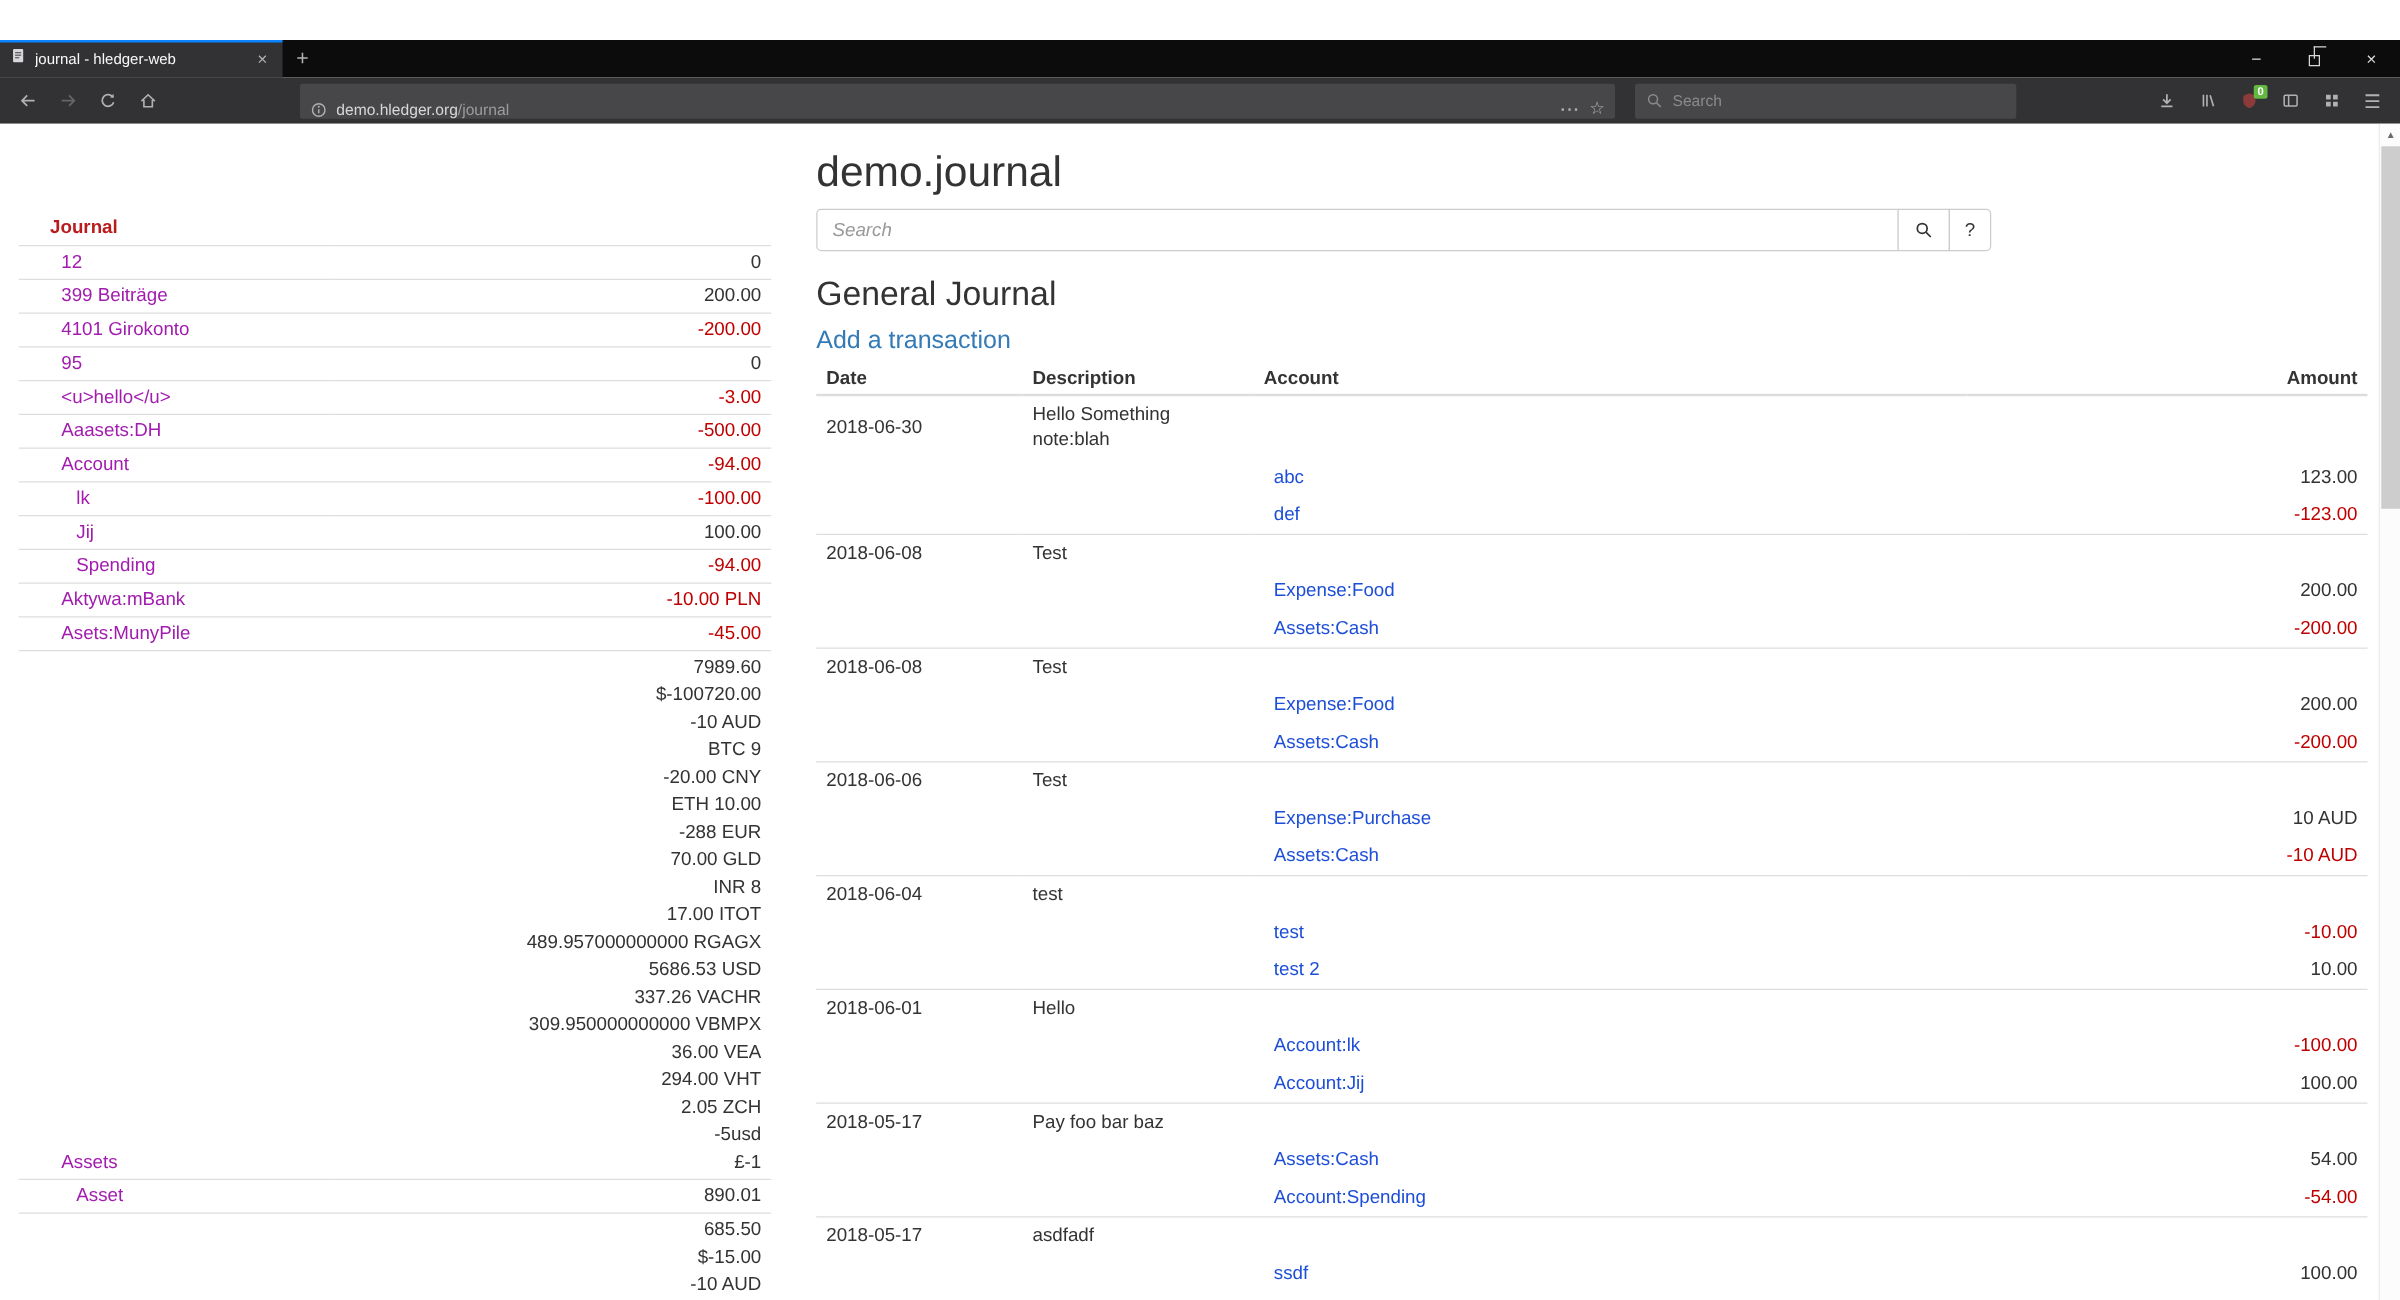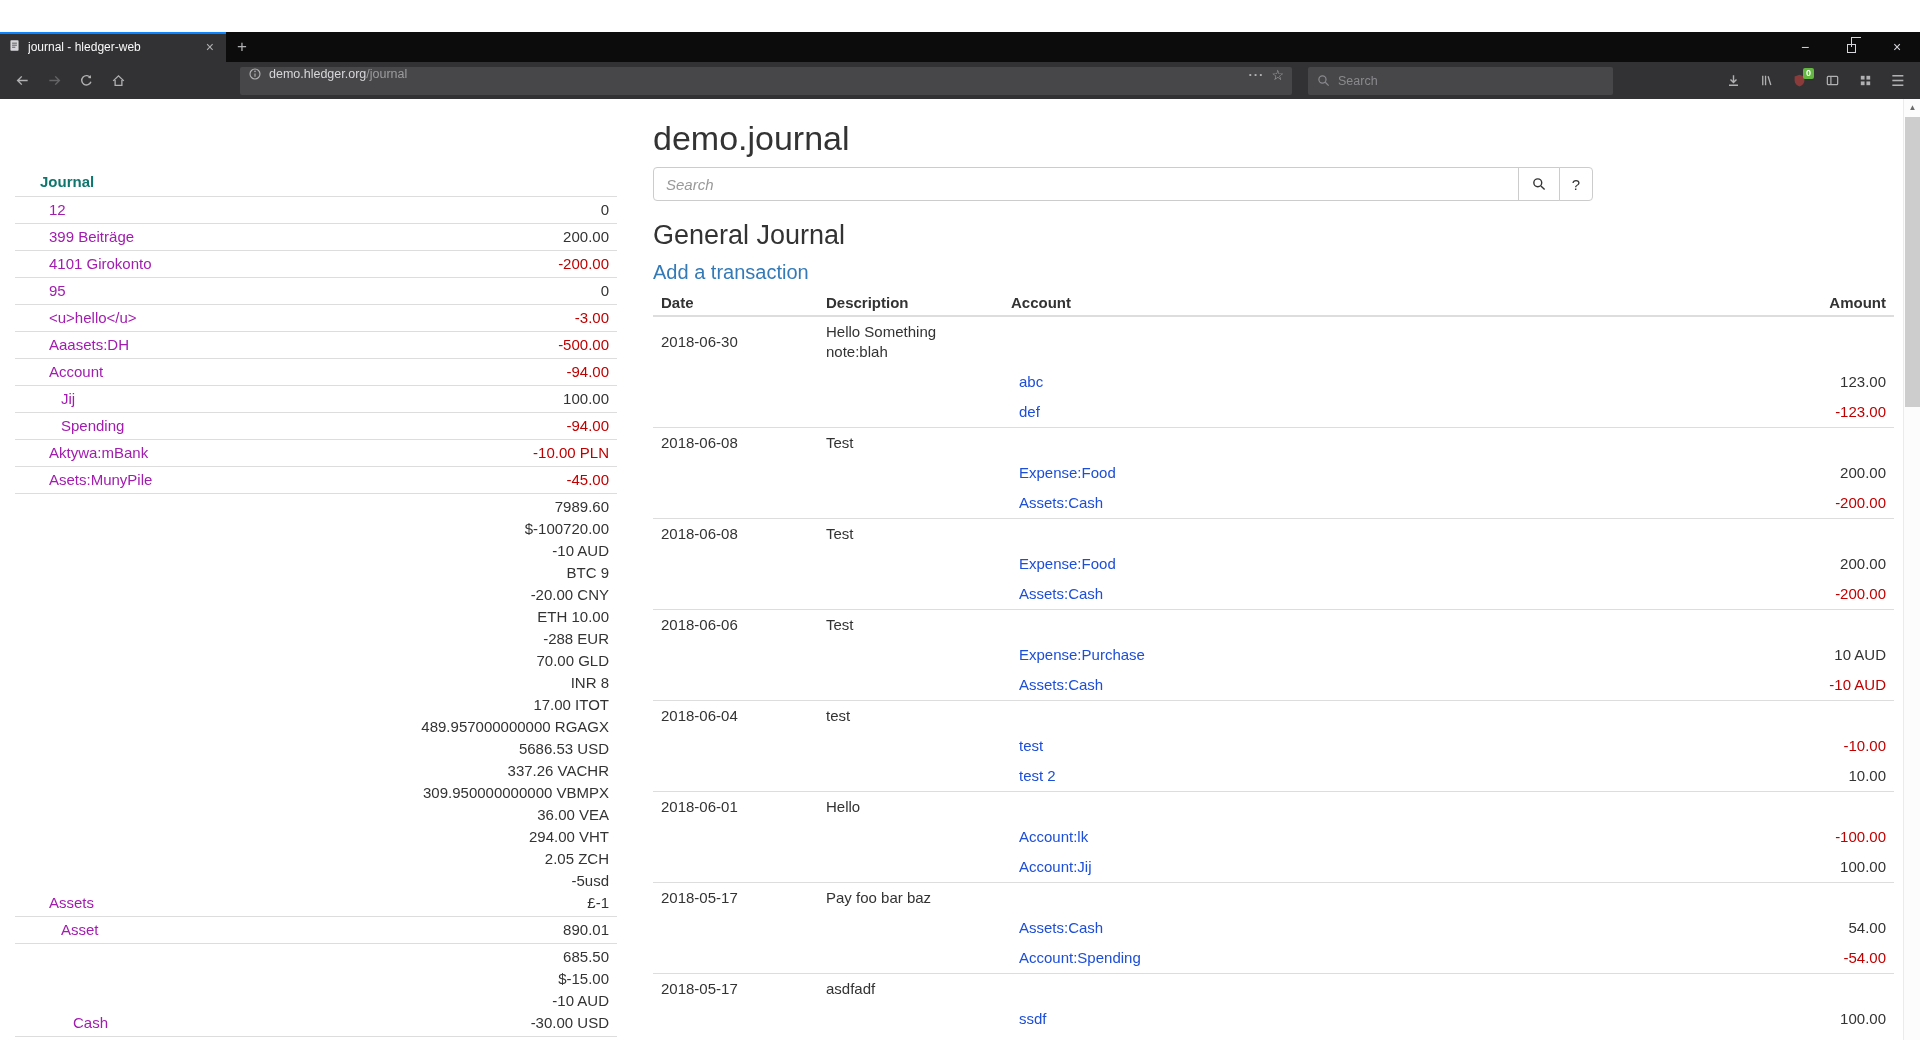--- a/index.html
+++ b/index.html
@@ -24,42 +24,42 @@
   .restore-glyph::before { content: ""; position: absolute; left: 1px; bottom: 1px; width: 9px; height: 9px;
              border: 1px solid #d7d7db; border-right: none; border-bottom: none; transform: translate(2px,-4px); background: transparent; }
 
   
   .navbar { height: 37px; background: #323234; display: flex; align-items: center; padding: 0 7px; gap: 2px; flex-shrink: 0; }
   .nav-btn { width: 30px; height: 28px; display: flex; align-items: center; justify-content: center; border-radius: 2px; }
   .nav-btn.disabled { opacity: 0.4; }
   .nav-spacer { width: 103px; }
   .flex-spacer { flex: 1; }
   .urlbar { width: 1052px; height: 28px; background: #474749; border-radius: 2px;
-            display: flex; align-items: flex-start; padding: 0 8px; gap: 7px; }
+            display: flex; align-items: flex-end; padding: 0 8px; gap: 7px; }
   .url-text { flex: 1; font-size: 12.5px; white-space: nowrap; overflow: hidden; }
   .url-host { color: #d7d7db; }
   .url-path { color: #9c9c9f; }
   .urlbar .dots { color: #b1b1b3; font-size: 13px; letter-spacing: 1px; font-weight: bold; }
   .urlbar .star { color: #b1b1b3; font-size: 14px; }
   .chrome-search { width: 305px; height: 28px; background: #474749; border-radius: 2px; margin-left: 14px;
             display: flex; align-items: center; padding: 0 9px; gap: 8px; }
   .chrome-search-text { color: #8a8a8e; font-size: 12.5px; }
   .toolbar-icons { display: flex; align-items: center; gap: 3px; }
   .tool-btn { width: 30px; height: 28px; display: flex; align-items: center; justify-content: center;
               border-radius: 2px; position: relative; color: #b1b1b3; }
   .ext-badge { position: absolute; top: 1px; right: 0; background: #64b842; color: #fff;
                font-size: 9px; font-weight: bold; line-height: 11px; padding: 0 3px; border-radius: 2px; }
   .menu-glyph { font-size: 15px; color: #b1b1b3; }
 
   
   .viewport { flex: 1; background: #fff; position: relative; overflow: hidden; display: flex; color: #333; }
 
   
   .sidebar { width: 602px; margin-left: 15px; padding-top: 72px; flex-shrink: 0; }
-  .sidebar-heading { display: inline-block; font-weight: bold; color: #0f766e; font-size: 15px;
+  .sidebar-heading { display: inline-block; font-weight: bold; color: #b91c1c; font-size: 15px;
                      padding: 2px 8px 6px 25px; text-decoration: none; }
   .acct-table { width: 100%; border-collapse: collapse; font-size: 15px; }
   .acct-table tr { border-top: 1px solid #ddd; }
   .acct-table td { padding: 2px 8px; line-height: 22px; vertical-align: top; }
   td.v-bottom { vertical-align: bottom; }
   .acct-link { color: #a21caf; text-decoration: none; white-space: nowrap; }
   .acct-bal { text-align: right; white-space: nowrap; }
   .neg { color: #c00000; }
 
   
@@ -238,20 +238,26 @@
             <tr>
               <td class="acct-name" style="padding-left: 34px;"><a class="acct-link">Aaasets:DH</a></td>
               <td class="acct-bal">
                 <div class="amt neg">-500.00</div>
               </td>
             </tr>
             <tr>
               <td class="acct-name" style="padding-left: 34px;"><a class="acct-link">Account</a></td>
               <td class="acct-bal">
                 <div class="amt neg">-94.00</div>
+              </td>
+            </tr>
+            <tr>
+              <td class="acct-name" style="padding-left: 46px;"><a class="acct-link">lk</a></td>
+              <td class="acct-bal">
+                <div class="amt neg">-100.00</div>
               </td>
             </tr>
             <tr>
               <td class="acct-name" style="padding-left: 46px;"><a class="acct-link">Jij</a></td>
               <td class="acct-bal">
                 <div class="amt">100.00</div>
               </td>
             </tr>
             <tr>
               <td class="acct-name" style="padding-left: 46px;"><a class="acct-link">Spending</a></td>

